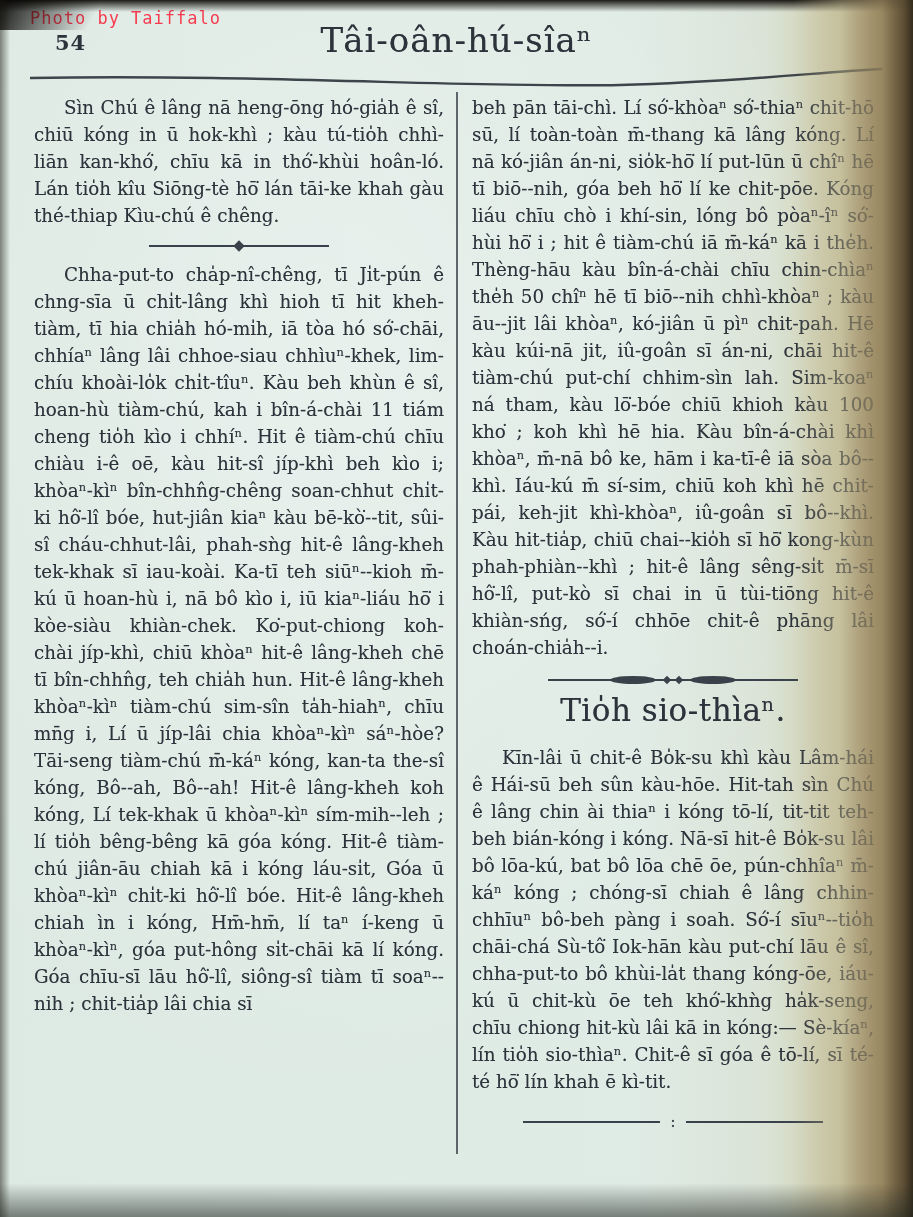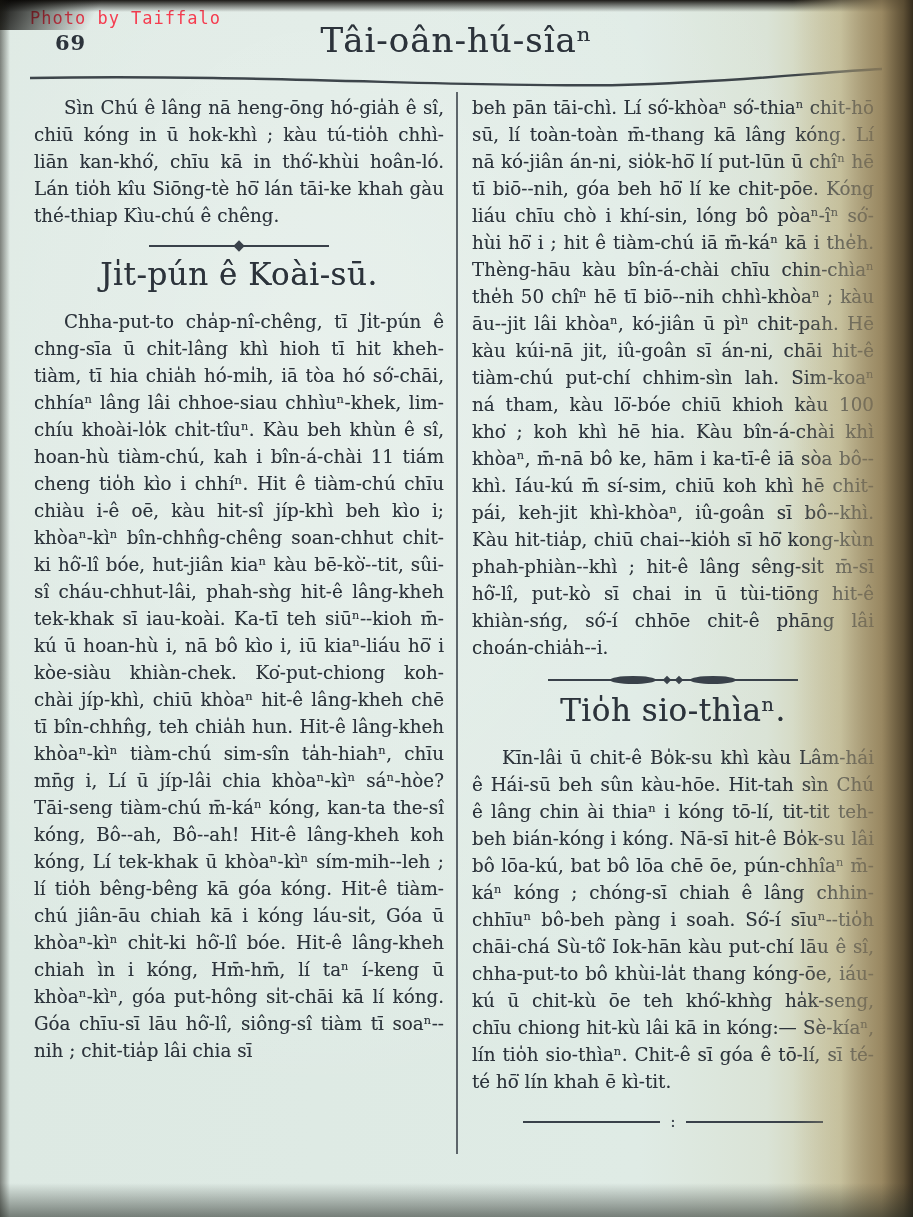--- a/index.html
+++ b/index.html
@@ -66,31 +66,30 @@
   .divider3{display:flex;align-items:center;justify-content:center;gap:10px;margin:22px auto 0 auto;width:300px;}
   .divider3 .seg{height:2px;background:#39414a;flex:1;}
   .divider3 .colon{font-size:16px;line-height:10px;color:#39414a;}
 </style>
 </head>
 <body>
 
 <div class="photo">
 
   <div class="watermark">Photo by Taiffalo</div>
-  <div class="page-number">69</div>
+  <div class="page-number">54</div>
   <h1 class="masthead">Tâi-oân-hú-sîaⁿ</h1>
 
   <svg class="header-rule" viewBox="0 0 913 34" preserveAspectRatio="none">
     <path d="M30,16 C260,12 470,26 620,23 C740,20 820,10 882,7" fill="none" stroke="#2f363d" stroke-width="2.4" opacity="0.92"></path>
   </svg>
 
   <div class="col col-left">
     <p class="indent">Sìn Chú ê lâng nā heng-ōng hó-gia̍h ê sî, chiū kóng in ū hok-khì ; kàu tú-tio̍h chhì-liān kan-khó͘, chīu kā in thó͘-khùi hoân-ló. Lán tio̍h kîu Siōng-tè hō͘ lán tāi-ke khah gàu thé-thiap Kìu-chú ê chêng.</p>
     <div class="divider1"></div>
-    <h2 class="section-heading">Ji̍t-pún ê Koài-sū.</h2>
     <p class="indent">Chha-put-to cha̍p-nî-chêng, tī Ji̍t-pún ê chng-sīa ū chi̍t-lâng khì hioh tī hit kheh-tiàm, tī hia chia̍h hó-mi̍h, iā tòa hó só͘-chāi, chhíaⁿ lâng lâi chhoe-siau chhìuⁿ-khek, lim-chíu khoài-lo̍k chi̍t-tîuⁿ. Kàu beh khùn ê sî, hoan-hù tiàm-chú, kah i bîn-á-chài 11 tiám cheng tio̍h kìo i chhíⁿ. Hit ê tiàm-chú chīu chiàu i-ê oē, kàu hit-sî jíp-khì beh kìo i; khòaⁿ-kìⁿ bîn-chhn̂g-chêng soan-chhut chi̍t-ki hô͘-lî bóe, hut-jiân kiaⁿ kàu bē-kò͘--tit, sûi-sî cháu-chhut-lâi, phah-sǹg hit-ê lâng-kheh tek-khak sī iau-koài. Ka-tī teh siūⁿ--kioh m̄-kú ū hoan-hù i, nā bô kìo i, iū kiaⁿ-liáu hō͘ i kòe-siàu khiàn-chek. Ko͘-put-chiong koh-chài jíp-khì, chiū khòaⁿ hit-ê lâng-kheh chē tī bîn-chhn̂g, teh chia̍h hun. Hit-ê lâng-kheh khòaⁿ-kìⁿ tiàm-chú sim-sîn ta̍h-hiahⁿ, chīu mn̄g i, Lí ū jíp-lâi chia khòaⁿ-kìⁿ sáⁿ-hòe? Tāi-seng tiàm-chú m̄-káⁿ kóng, kan-ta the-sî kóng, Bô--ah, Bô--ah! Hit-ê lâng-kheh koh kóng, Lí tek-khak ū khòaⁿ-kìⁿ sím-mih--leh ; lí tio̍h bêng-bêng kā góa kóng. Hit-ê tiàm-chú jiân-āu chiah kā i kóng láu-si̍t, Góa ū khòaⁿ-kìⁿ chi̍t-ki hô͘-lî bóe. Hit-ê lâng-kheh chiah ìn i kóng, Hm̄-hm̄, lí taⁿ í-keng ū khòaⁿ-kìⁿ, góa put-hông si̍t-chāi kā lí kóng. Góa chīu-sī lāu hô͘-lî, siông-sî tiàm tī soaⁿ--nih ; chit-tia̍p lâi chia sī</p>
   </div>
 
   <div class="vrule"></div>
 
   <div class="col col-right">
     <p>beh pān tāi-chì. Lí só͘-khòaⁿ só͘-thiaⁿ chit-hō sū, lí toàn-toàn m̄-thang kā lâng kóng. Lí nā kó-jiân án-ni, sio̍k-hō͘ lí put-lūn ū chîⁿ hē tī biō--nih, góa beh hō͘ lí ke chit-pōe. Kóng liáu chīu chò i khí-sin, lóng bô pòaⁿ-îⁿ só͘-hùi hō͘ i ; hit ê tiàm-chú iā m̄-káⁿ kā i the̍h. Thèng-hāu kàu bîn-á-chài chīu chin-chìaⁿ the̍h 50 chîⁿ hē tī biō--nih chhì-khòaⁿ ; kàu āu--jit lâi khòaⁿ, kó-jiân ū pìⁿ chit-pah. Hē kàu kúi-nā jit, iû-goân sī án-ni, chāi hit-ê tiàm-chú put-chí chhim-sìn lah. Sim-koaⁿ ná tham, kàu lō͘-bóe chiū khioh kàu 100 kho͘ ; koh khì hē hia. Kàu bîn-á-chài khì khòaⁿ, m̄-nā bô ke, hām i ka-tī-ê iā sòa bô--khì. Iáu-kú m̄ sí-sim, chiū koh khì hē chit-pái, keh-jit khì-khòaⁿ, iû-goân sī bô--khì. Kàu hit-tia̍p, chiū chai--kio̍h sī hō͘ kong-kùn phah-phiàn--khì ; hit-ê lâng sêng-si̍t m̄-sī hô͘-lî, put-kò sī chai in ū tùi-tiōng hit-ê khiàn-sńg, só͘-í chhōe chit-ê phāng lâi choán-chia̍h--i.</p>
     <div class="divider2">
       <span class="bar"></span>
       <span class="leaf l"></span>

